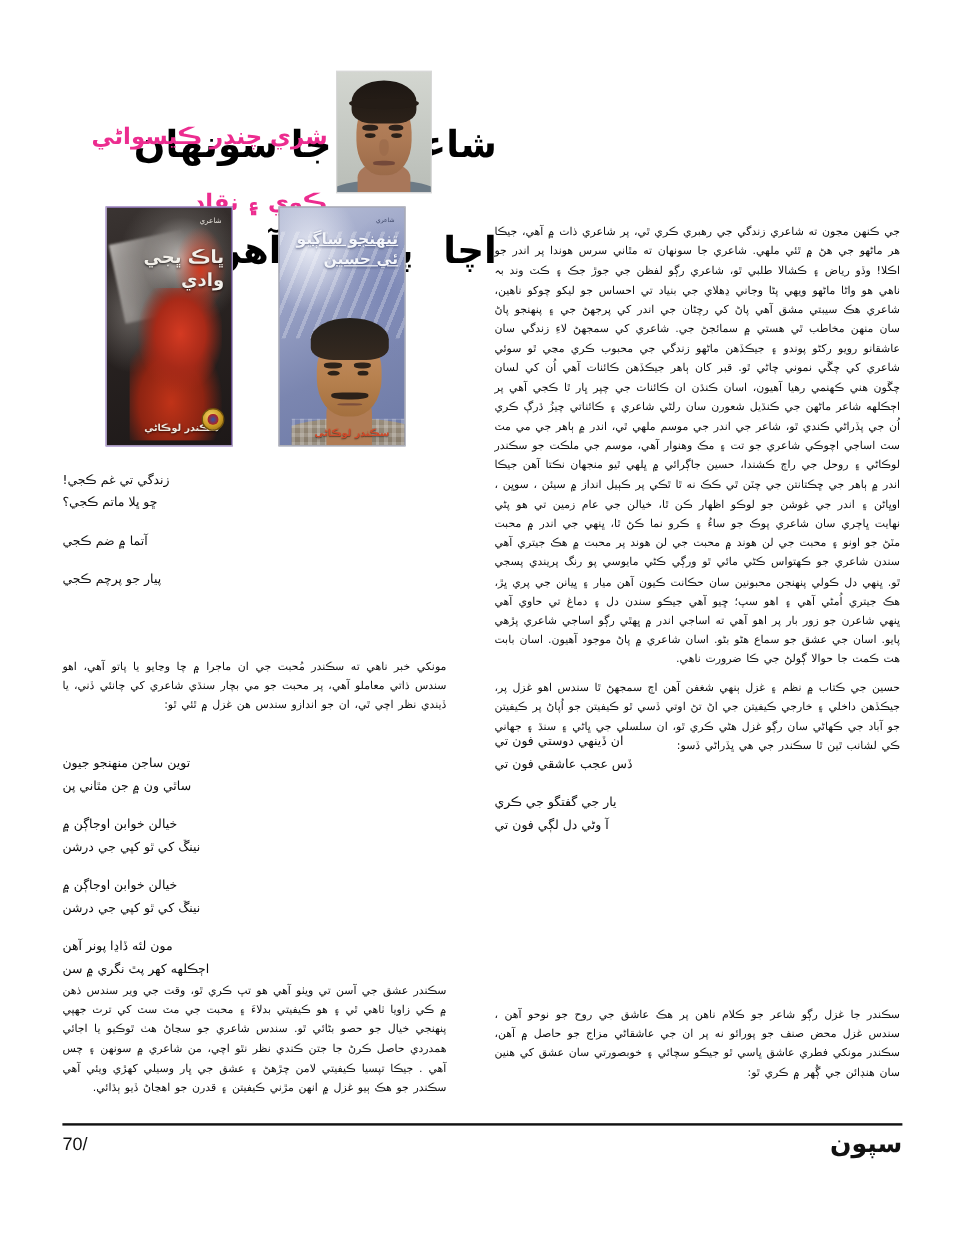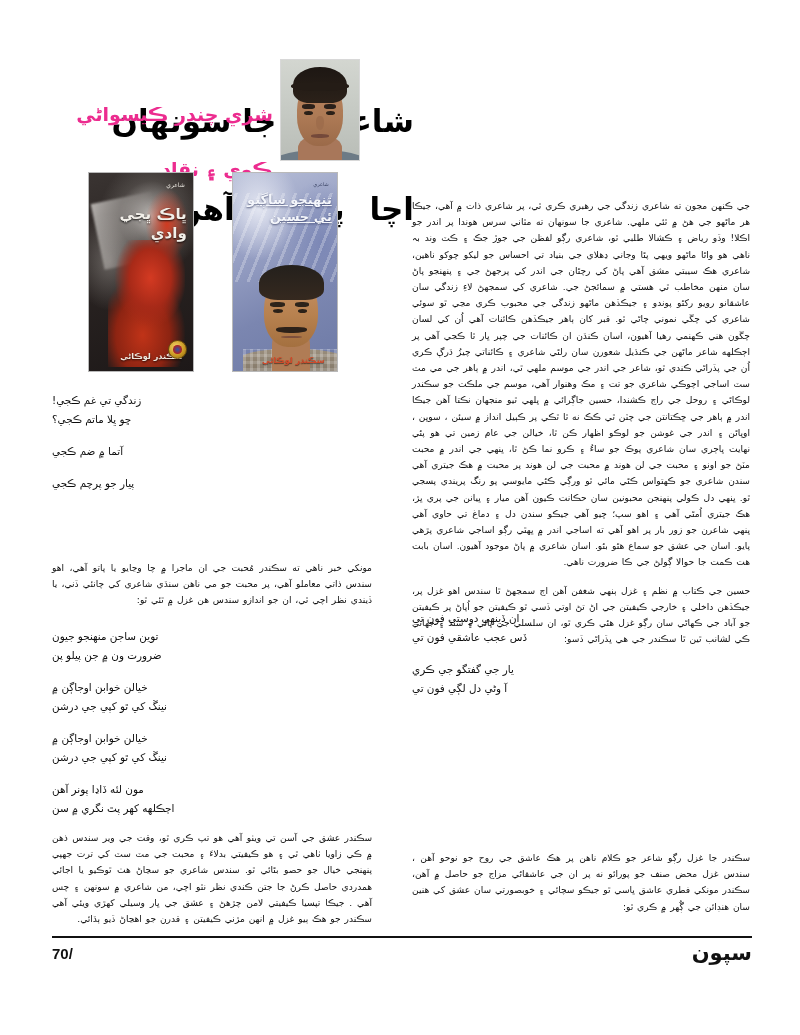--- a/index.html
+++ b/index.html
@@ -166,21 +166,21 @@
     direction:rtl;font-weight:bold;text-shadow:0 1px 1px rgba(0,0,0,.5);}
 
   .para{
     direction:rtl;
     text-align:justify;
     text-align-last:right;
     font-family:"DejaVu Sans","Liberation Sans",sans-serif;
     font-size:9.1px;
     line-height:16.2px;
     color:#0c0c0c;
-    margin:12px 0 7px 0;
+    margin:0 0 7px 0;
     word-spacing:1px;
   }
   .para.last{text-align-last:right;}
 
   .verse-block{
     direction:rtl;
     text-align:left;
     font-family:"DejaVu Sans","Liberation Sans",sans-serif;
     font-size:10.4px;
     line-height:19px;
@@ -206,21 +206,21 @@
   .footer-rule{
     position:absolute;left:52px;top:936px;width:700px;height:0;
     border-top:2.5px solid #111;
   }
   .footer{
     position:absolute;left:52px;top:941px;width:700px;height:34px;
   }
   .page-num{
     position:absolute;left:0;top:4px;
     font-family:"Liberation Sans","DejaVu Sans",sans-serif;
-    font-weight:bold;font-size:15px;color:#111;
+    font-weight:normal;font-size:15px;color:#111;
   }
   .mag-name{
     position:absolute;right:0;top:0;
     direction:rtl;
     font-family:"DejaVu Sans","Liberation Sans",sans-serif;
     font-weight:bold;font-size:21px;color:#111;
   }
 </style>
 </head>
 <body>
@@ -319,27 +319,27 @@
     </div>
     <div class="stanza">
       <span class="verse-line">آتما ۾ ضم ڪجي</span>
     </div>
     <div class="stanza">
       <span class="verse-line">پيار جو پرچم ڪجي</span>
     </div>
   </div>
 
   <div class="lc-para1">
-    <p class="para">مونکي خبر ناهي ته سڪندر مُحبت جي ان ماجرا ۾ چا وڃايو يا پاتو آهي، اهو سندس ذاتي معاملو آهي، پر محبت جو مي ناهن سنڌي شاعري کي چانئي ڏني، يا ڏيندي نظر اچي ٿي، ان جو اندازو سندس هن غزل ۾ ٿئي ٿو:</p>
+    <p class="para">مونکي خبر ناهي ته سڪندر مُحبت جي ان ماجرا ۾ چا وڃايو يا پاتو آهي، اهو سندس ذاتي معاملو آهي، پر محبت جو مي بچار سنڌي شاعري کي چانئي ڏني، يا ڏيندي نظر اچي ٿي، ان جو اندازو سندس هن غزل ۾ ٿئي ٿو:</p>
   </div>
 
   <div class="lc-verse2 verse-block">
     <div class="stanza">
       <span class="verse-line">توين ساجن منهنجو جيون</span>
-      <span class="verse-line">ضرورت ون ۾ جن پيلو پن</span>
+      <span class="verse-line">ساٿي ون ۾ جن مٿاني پن</span>
     </div>
     <div class="stanza">
       <span class="verse-line">خيالن خوابن اوجاڳن ۾</span>
       <span class="verse-line">نينڱ کي ٿو کپي جي درشن</span>
     </div>
     <div class="stanza">
       <span class="verse-line">خيالن خوابن اوجاڳن ۾</span>
       <span class="verse-line">نينڱ کي ٿو کپي جي درشن</span>
     </div>
     <div class="stanza">

